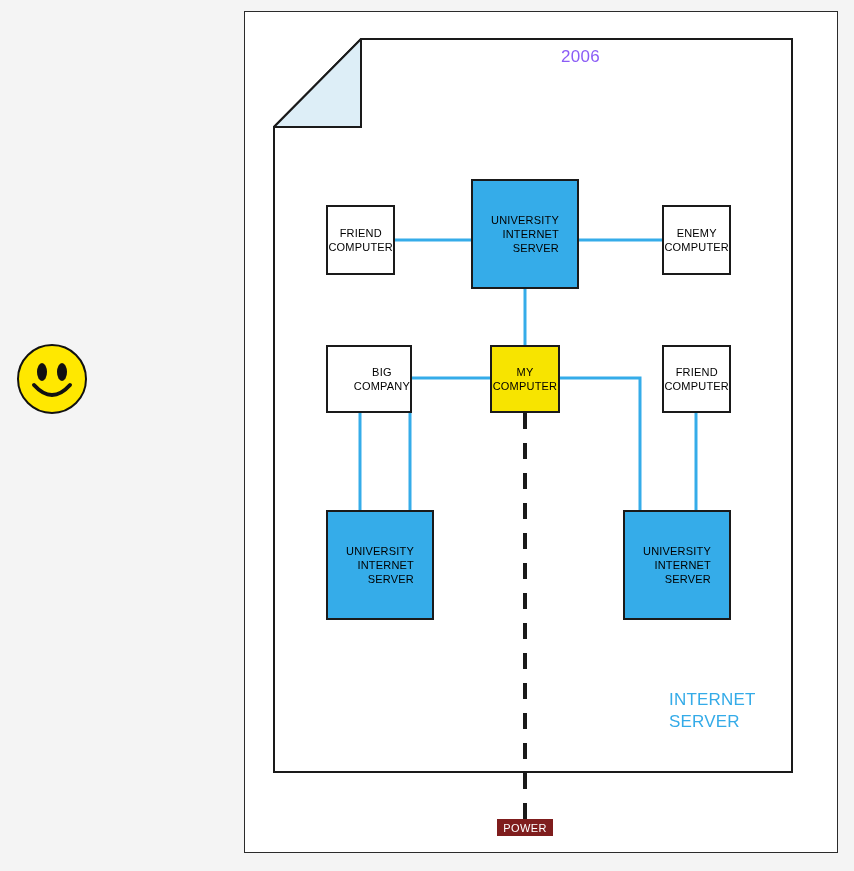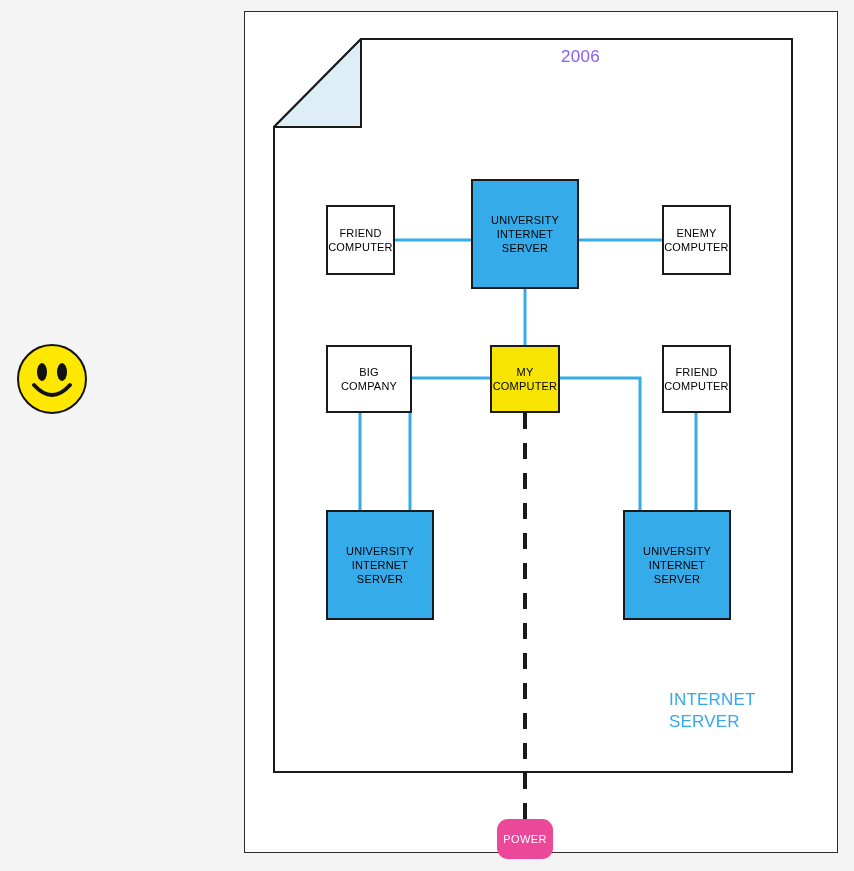--- a/index.html
+++ b/index.html
@@ -82,42 +82,41 @@
     display: flex;
     align-items: center;
     justify-content: center;
     text-align: center;
     font-size: 11px;
     line-height: 14px;
     color: #000;
     letter-spacing: 0.2px;
     z-index: 5;
   }
-  .node.white { background: #ffffff; }
-  .node.blue  { background: #35ace9; }
+  .node.white { background: #ffffff; justify-content: flex-end; }
+  .node.blue  { background: #35ace9; text-align: right; }
   .node.yellow{ background: #f7e400; }
 
   .node-label { display: block; white-space: pre-line; }
 
   
   .power-chip {
     position: absolute;
     left: 497px;
     top: 819px;
     width: 56px;
-    height: 40px;
-    background: #ec4899;
+    height: 17px;
+    background: #7f1d1d;
     color: #ffffff;
     font-size: 11px;
     letter-spacing: 0.4px;
     display: flex;
     align-items: center;
     justify-content: center;
     z-index: 7;
-    border-radius: 11px;
   }
 
   
   .links {
     position: absolute;
     left: 0; top: 0;
     width: 854px;
     height: 871px;
     pointer-events: none;
     z-index: 2;

